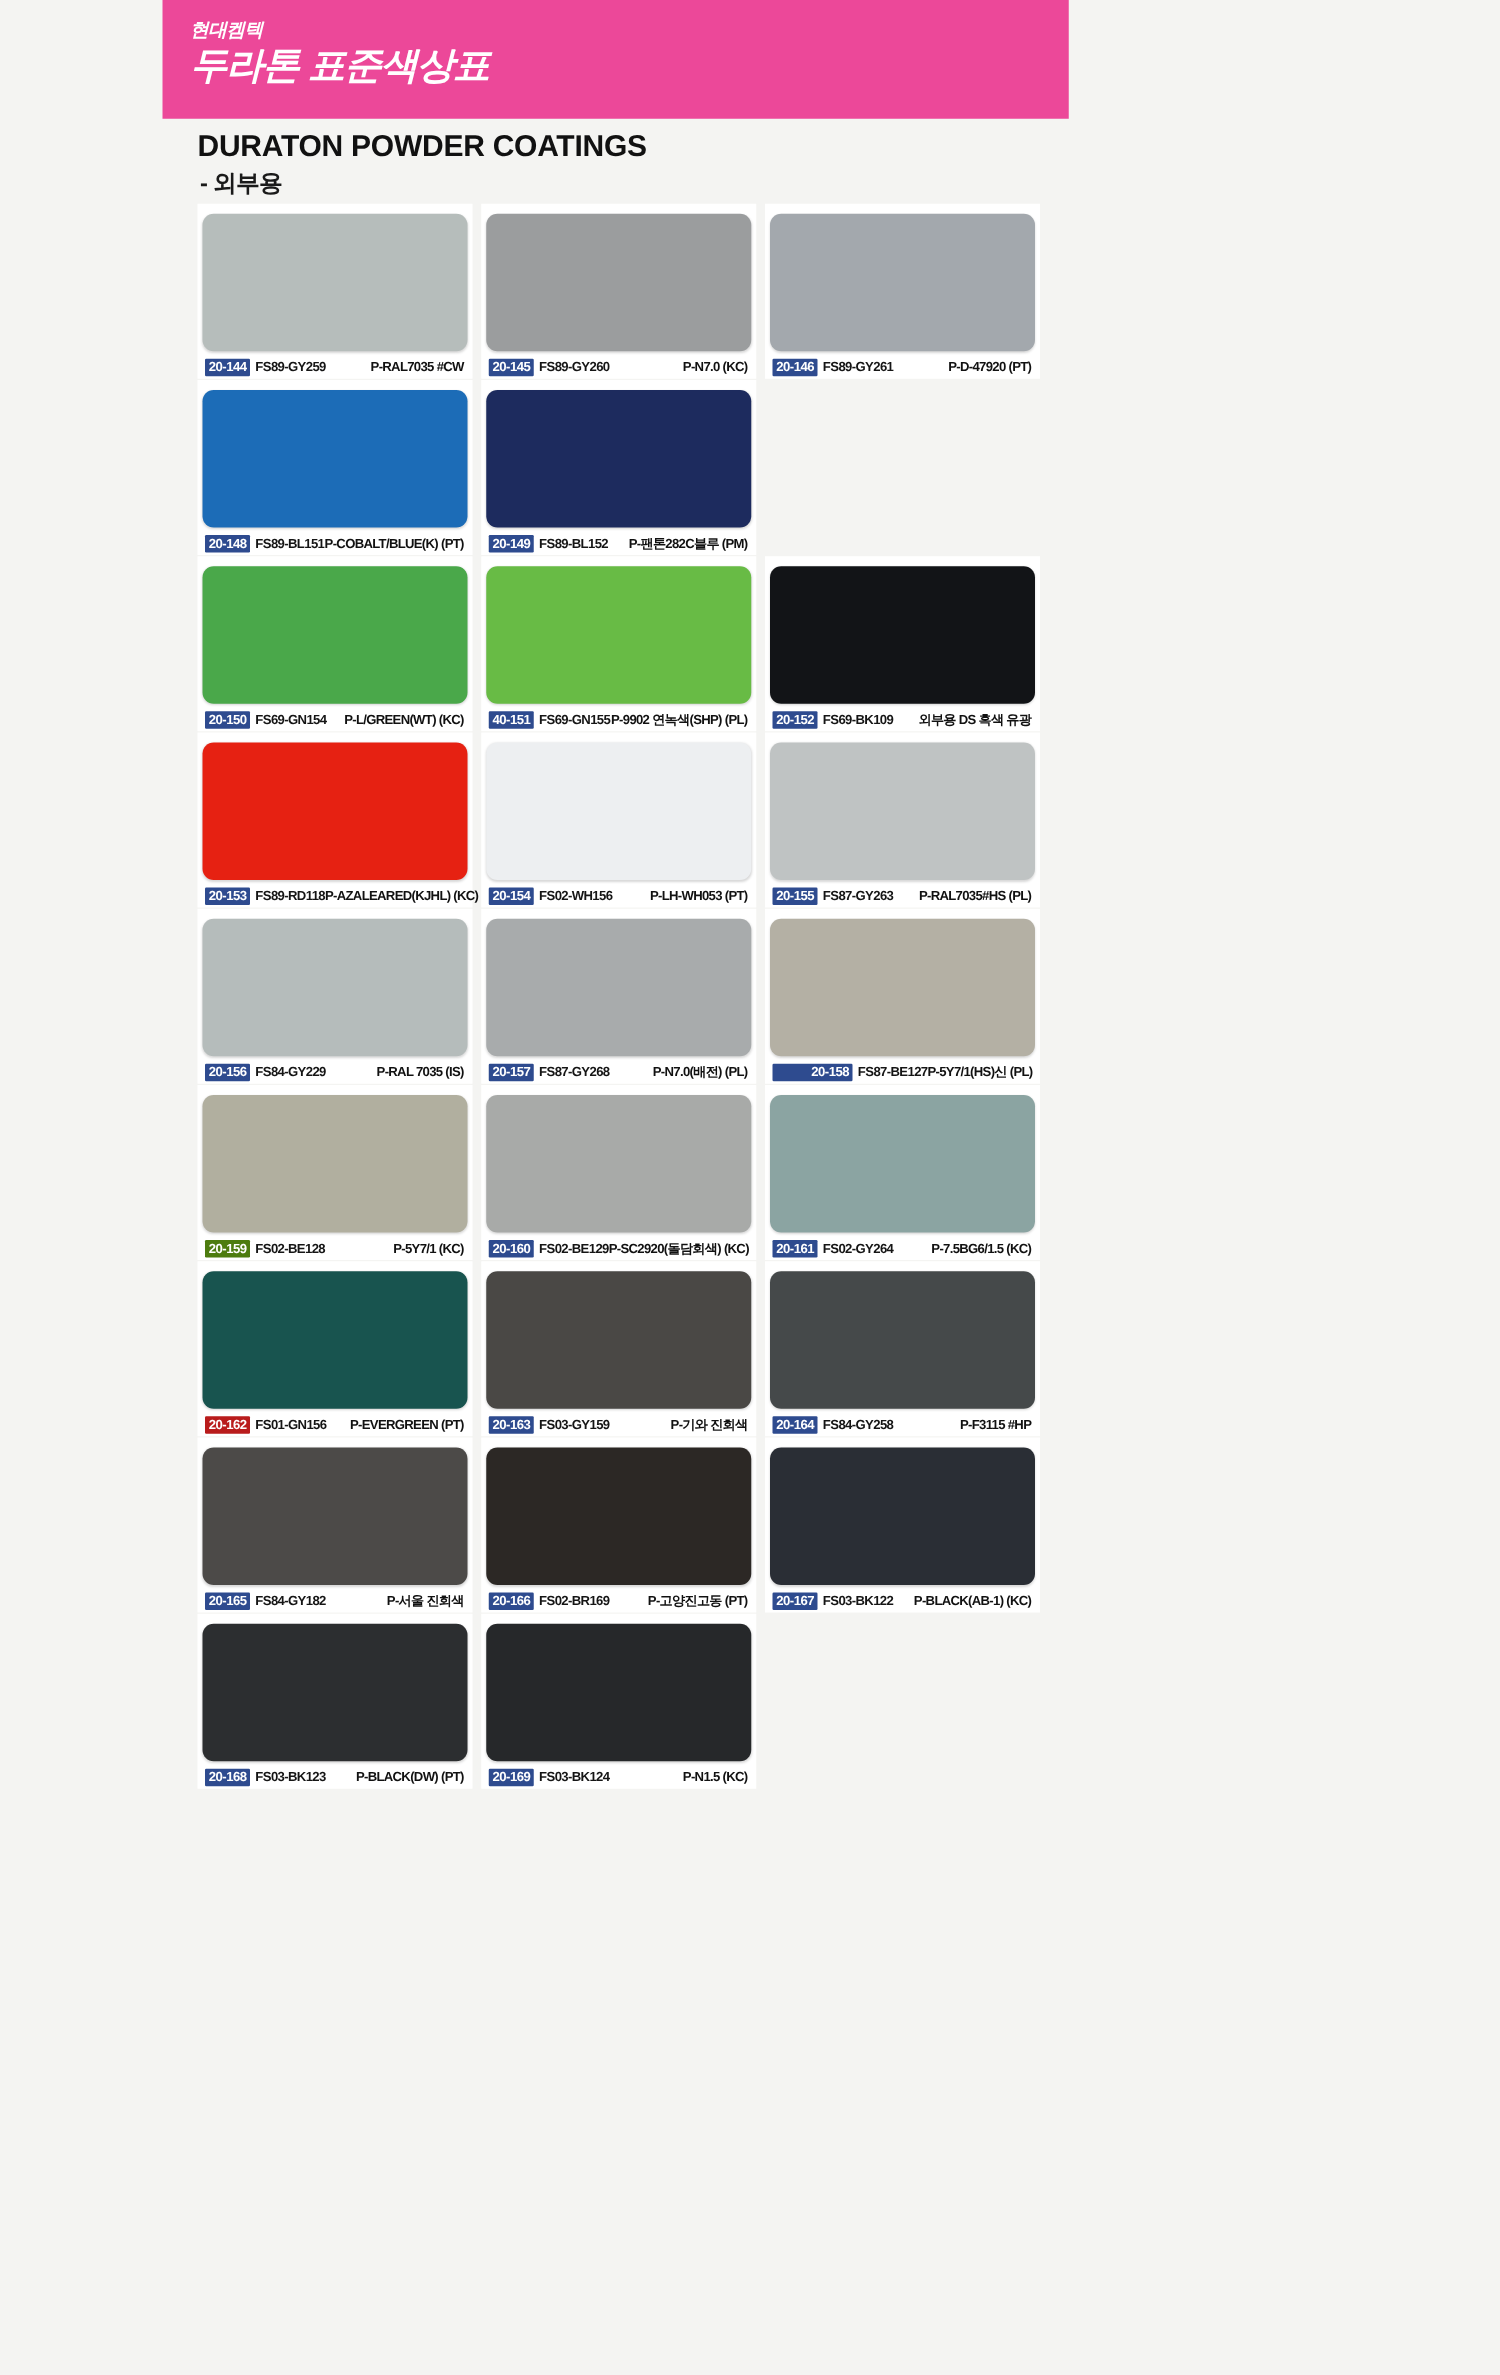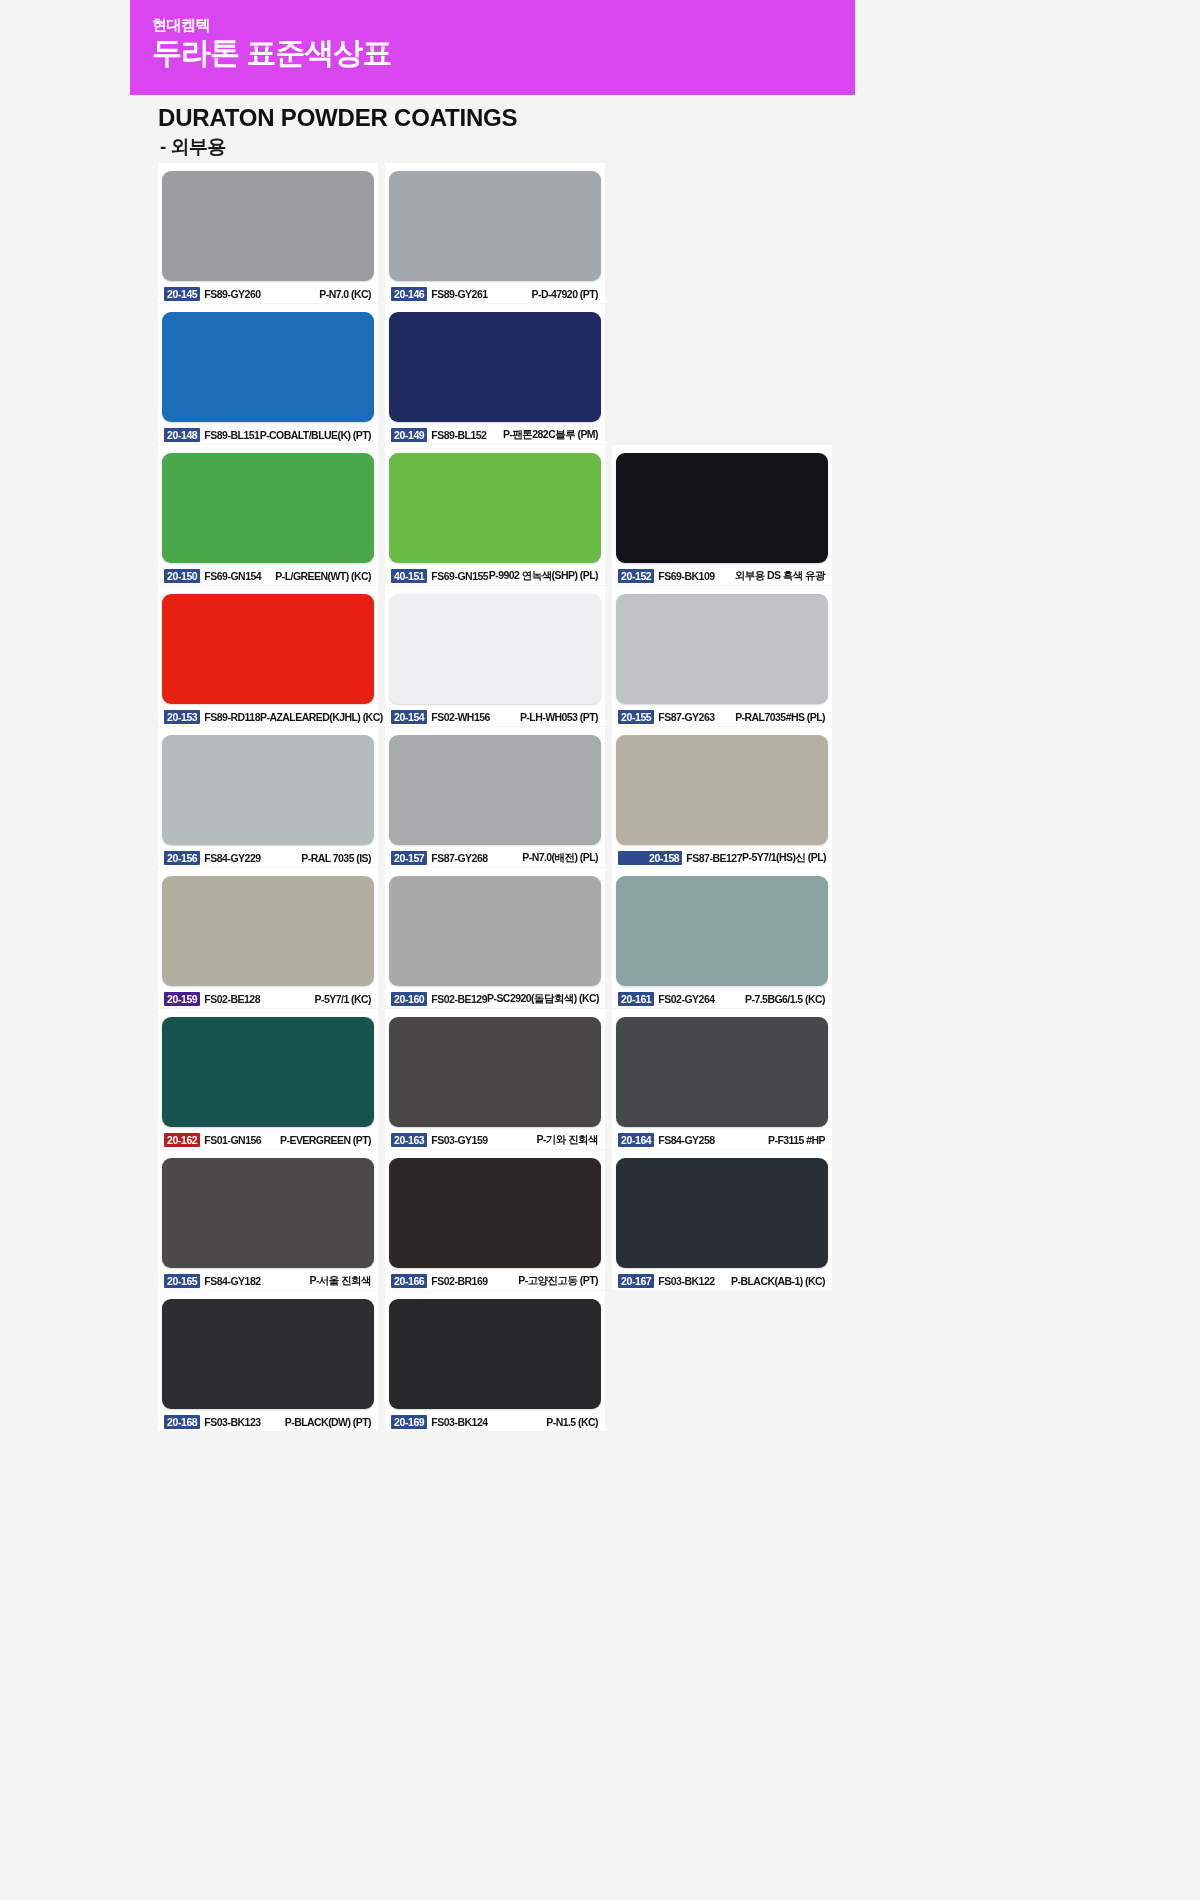--- a/index.html
+++ b/index.html
@@ -16,22 +16,23 @@
     overflow: hidden;
   }
 
   
   .banner {
     position: absolute;
     left: 130px;
     top: 0;
     width: 725px;
     height: 95px;
-    background: #d946ef;
+    background: #ec4899;
     padding: 16px 0 0 22px;
+    font-style: italic;
   }
   .banner-brand {
     color: #ffffff;
     font-size: 15px;
     font-weight: 700;
     letter-spacing: -0.5px;
     line-height: 1.2;
     margin: 0 0 2px 0;
   }
   .banner-title {
@@ -138,20 +139,28 @@
   <div class="banner-brand">현대켐텍</div>
   <div class="banner-title">두라톤 표준색상표</div>
 </div>
 
 <div class="main-title">DURATON POWDER COATINGS</div>
 <div class="sub-title">- 외부용</div>
 
 <div class="chart" id="chart-grid">
     <div class="card-row">
       <div class="card">
+        <div class="swatch" style="background: rgb(182, 189, 187);"></div>
+        <div class="label-line">
+          <span class="code-badge" style="background: rgb(46, 75, 143);">20-144</span>
+          <span class="fs-code">FS89-GY259</span>
+          <span class="name">P-RAL7035 #CW</span>
+        </div>
+      </div>
+      <div class="card">
         <div class="swatch" style="background: rgb(155, 157, 158);"></div>
         <div class="label-line">
           <span class="code-badge" style="background: rgb(46, 75, 143);">20-145</span>
           <span class="fs-code">FS89-GY260</span>
           <span class="name">P-N7.0 (KC)</span>
         </div>
       </div>
       <div class="card">
         <div class="swatch" style="background: rgb(163, 168, 173);"></div>
         <div class="label-line">
@@ -254,21 +263,21 @@
           <span class="code-badge" style="background: rgb(46, 75, 143); padding-left: 31px;">20-158</span>
           <span class="fs-code">FS87-BE127</span>
           <span class="name">P-5Y7/1(HS)신 (PL)</span>
         </div>
       </div>
     </div>
     <div class="card-row">
       <div class="card">
         <div class="swatch" style="background: rgb(177, 175, 159);"></div>
         <div class="label-line">
-          <span class="code-badge" style="background: #4c1d95; text-align: right;">20-159</span>
+          <span class="code-badge" style="background: #4d7c0f; text-align: right;">20-159</span>
           <span class="fs-code">FS02-BE128</span>
           <span class="name">P-5Y7/1 (KC)</span>
         </div>
       </div>
       <div class="card">
         <div class="swatch" style="background: rgb(168, 170, 168);"></div>
         <div class="label-line">
           <span class="code-badge" style="background: rgb(46, 75, 143);">20-160</span>
           <span class="fs-code">FS02-BE129</span>
           <span class="name">P-SC2920(돌담회색) (KC)</span>

